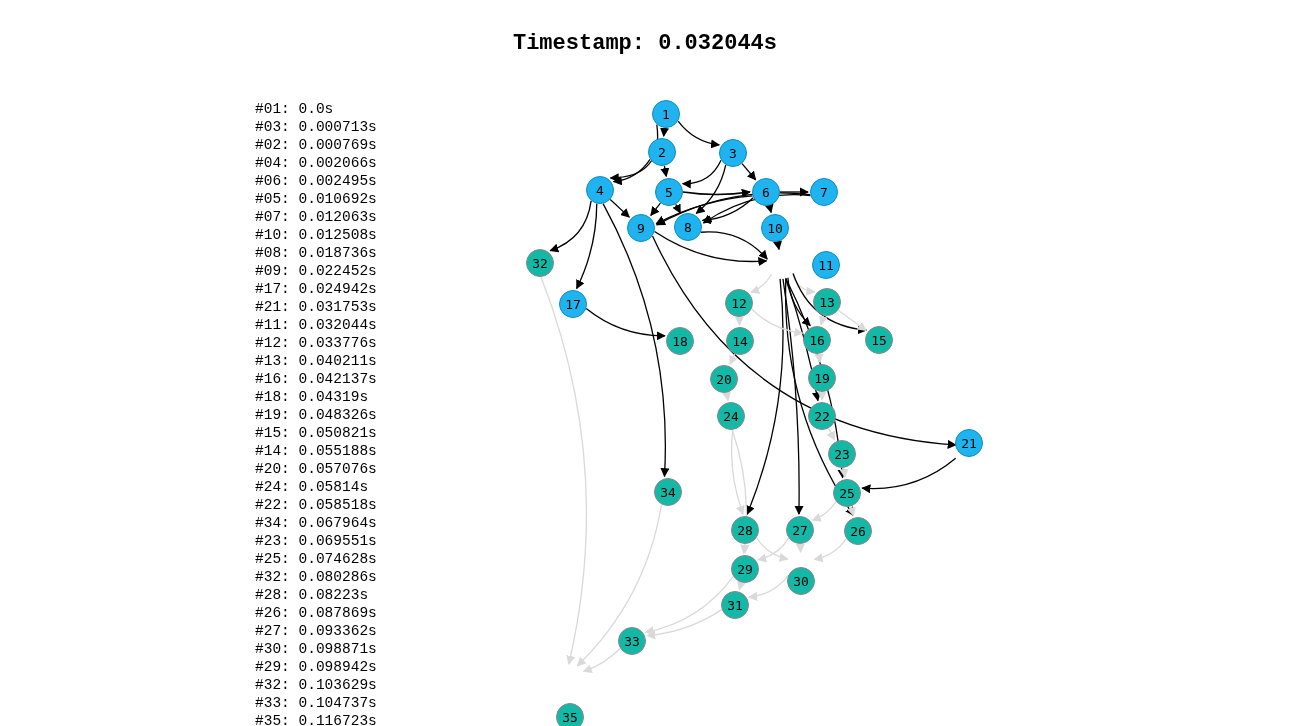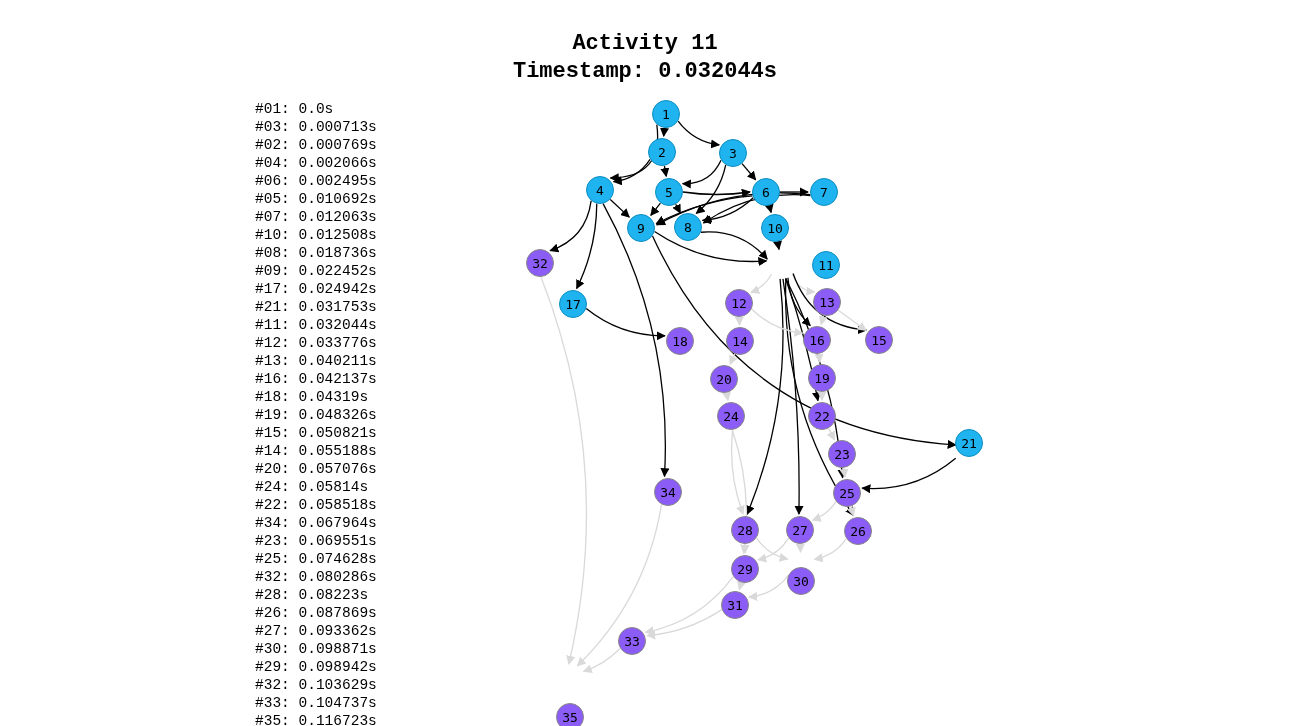--- a/index.html
+++ b/index.html
@@ -40,38 +40,37 @@
     position: absolute;
     width: 28px;
     height: 28px;
     border-radius: 50%;
     border: 1px solid #888888;
     display: flex;
     align-items: center;
     justify-content: center;
     font-size: 13px;
     font-family: "SFMono-Regular","Menlo","Consolas",monospace;
-    background: #8b5cf6;
+    background: #14b8a6;
     box-sizing: border-box;
   }
   .node.active {
     background: #1fb3ef;
     border-color: #0d8ec2;
   }
   svg.edges {
     position: absolute;
     left: 0; top: 0;
     width: 1290px; height: 726px;
   }
 </style>
 </head>
 <body>
 
 <div class="title">
-  <div>Activity 11</div>
   <div>Timestamp: 0.032044s</div>
 </div>
 
 <div class="timing-list" id="timing-list">#01: 0.0s
 #03: 0.000713s
 #02: 0.000769s
 #04: 0.002066s
 #06: 0.002495s
 #05: 0.010692s
 #07: 0.012063s

